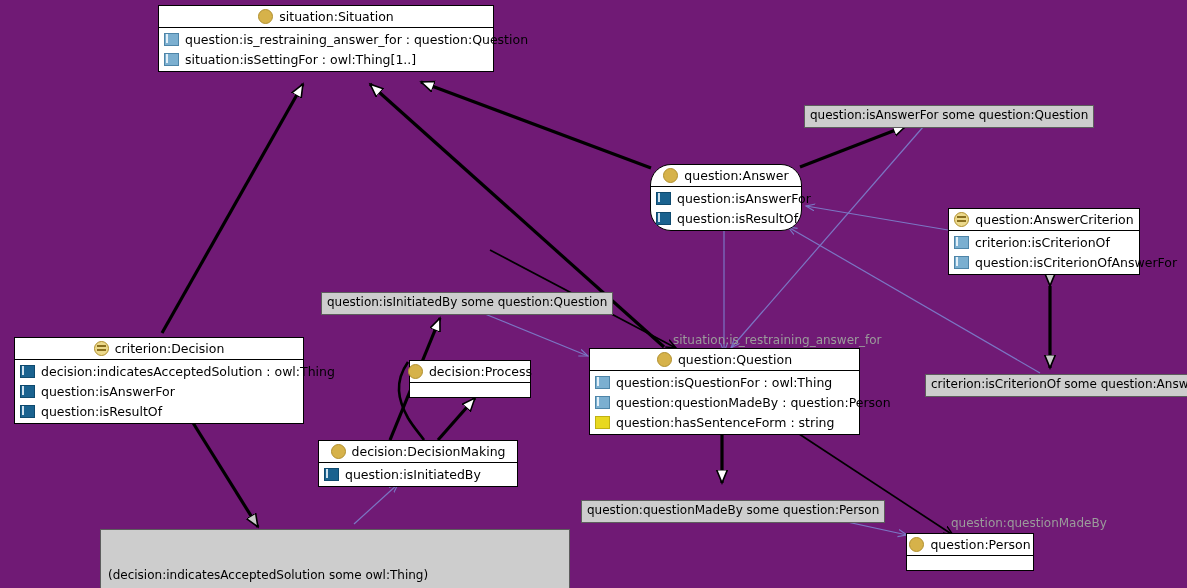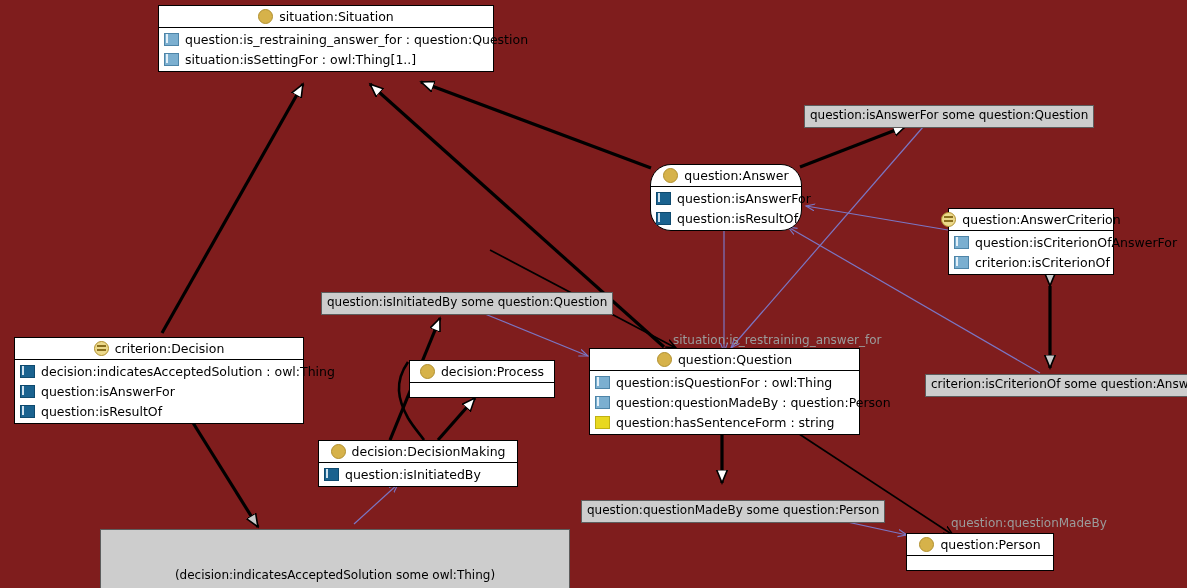--- a/index.html
+++ b/index.html
@@ -9,22 +9,21 @@
   }
   body {
     font-family: "DejaVu Sans", "Liberation Sans", sans-serif;
     -webkit-font-smoothing: antialiased;
   }
   #canvas {
     position: relative;
     width: 1187px;
     height: 588px;
     overflow: hidden;
-    background: #7f1d1d;
-    text-align: center;
+    background: #701a75;
   }
   #edges {
     position: absolute;
     left: 0;
     top: 0;
     width: 1187px;
     height: 588px;
     pointer-events: none;
   }
 
@@ -288,33 +287,33 @@
         <span class="ico-prop-dark"></span>
         <span>question:isAnswerFor</span>
       </div>
       <div class="uml-attr">
         <span class="ico-prop-dark"></span>
         <span>question:isResultOf</span>
       </div>
     </div>
   </div>
 
-  <div class="uml-class" style="left:948px; top:208px; width:166px;">
+  <div class="uml-class" style="left:948px; top:208px; width:192px;">
     <div class="uml-title">
       <span class="ico-class-defined"></span>
       <span>question:AnswerCriterion</span>
     </div>
     <div class="uml-attrs">
       <div class="uml-attr">
         <span class="ico-prop-light"></span>
+        <span>criterion:isCriterionOf</span>
+      </div>
+      <div class="uml-attr">
+        <span class="ico-prop-light"></span>
         <span>question:isCriterionOfAnswerFor</span>
-      </div>
-      <div class="uml-attr">
-        <span class="ico-prop-light"></span>
-        <span>criterion:isCriterionOf</span>
       </div>
     </div>
   </div>
 
   <div class="uml-class" style="left:14px; top:337px; width:290px;">
     <div class="uml-title">
       <span class="ico-class-defined"></span>
       <span>criterion:Decision</span>
     </div>
     <div class="uml-attrs">
@@ -326,21 +325,21 @@
         <span class="ico-prop-dark"></span>
         <span>question:isAnswerFor</span>
       </div>
       <div class="uml-attr">
         <span class="ico-prop-dark"></span>
         <span>question:isResultOf</span>
       </div>
     </div>
   </div>
 
-  <div class="uml-class" style="left:409px; top:360px; width:146px;">
+  <div class="uml-class" style="left:409px; top:360px; width:122px;">
     <div class="uml-title">
       <span class="ico-class"></span>
       <span>decision:Process</span>
     </div>
     <div class="uml-attrs empty"></div>
   </div>
 
   <div class="uml-class" style="left:589px; top:348px; width:271px;">
     <div class="uml-title">
       <span class="ico-class"></span>
@@ -368,21 +367,21 @@
       <span>decision:DecisionMaking</span>
     </div>
     <div class="uml-attrs">
       <div class="uml-attr">
         <span class="ico-prop-dark"></span>
         <span>question:isInitiatedBy</span>
       </div>
     </div>
   </div>
 
-  <div class="uml-class" style="left:906px; top:533px; width:148px;">
+  <div class="uml-class" style="left:906px; top:533px; width:128px;">
     <div class="uml-title">
       <span class="ico-class"></span>
       <span>question:Person</span>
     </div>
     <div class="uml-attrs empty"></div>
   </div>
 
   <div class="expr-box" style="left:804px; top:105px;">question:isAnswerFor some question:Question</div>
 
   <div class="expr-box" style="left:321px; top:292px;">question:isInitiatedBy some question:Question</div>

